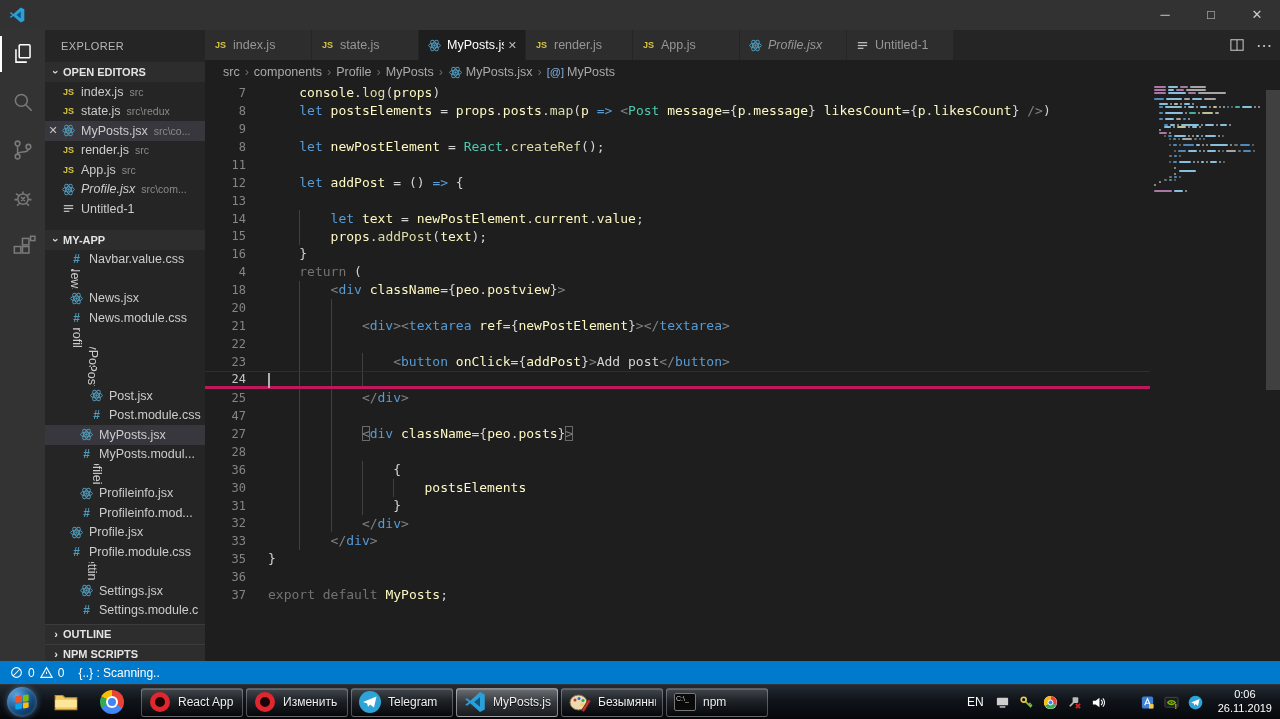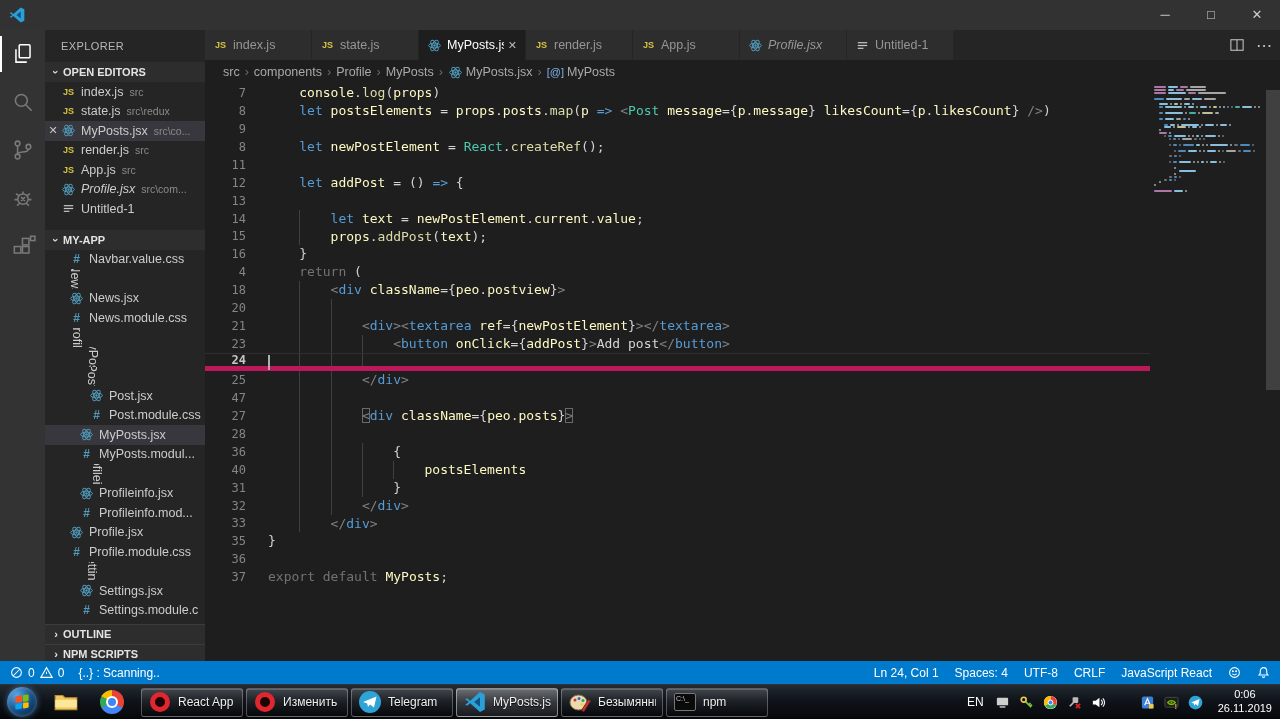--- a/index.html
+++ b/index.html
@@ -60,21 +60,21 @@
   #breadcrumb .fi { margin-right:3px; }
   .sym-ic { color:#7fb2e8; font-size:11px; margin-right:3px; }
 
   #codearea { flex:1; position:relative; font-family:"DejaVu Sans Mono","Liberation Mono",monospace;
     font-size:13px; }
   #codelines { position:absolute; top:0; left:0; right:130px; bottom:0; overflow:hidden; }
   .cl { height:17.95px; display:flex; align-items:center; white-space:pre; }
   .cl .ln { display:inline-block; width:41px; text-align:right; color:#858585; font-size:12px; flex:none; }
   .cl.cur .ln { color:#c6c6c6; }
   .cl .lc { margin-left:22px; position:relative; display:inline-block; height:100%; line-height:17.95px; }
-  .cl.cur { border-top:1px solid #2e2e2f; border-bottom:5px solid #be185d;font-weight:bold; }
+  .cl.cur { border-top:1px solid #2e2e2f; border-bottom:3px solid #be185d; }
   .g { display:inline-block; width:4ch; height:100%; vertical-align:top; }
   .gb { box-shadow:inset 1px 0 0 #404040; }
   .g0 { display:inline-block; width:0; height:100%; vertical-align:top; }
   .tk-k{color:#569cd6} .tk-c{color:#737373} .tk-v{color:#fef9c3} .tk-f{color:#dcdcaa}
   .tk-t{color:#4ec9b0} .tk-p{color:#d4d4d4} .tk-a{color:#808080} .tk-w{color:#d4d4d4}
   .boxed { box-shadow:inset 0 0 0 1px #6a6a6a; }
   #caret { position:absolute; left:0; top:1px; width:2px; height:15px; background:#aeafad; }
 
   #minimap { position:absolute; top:2px; right:18px; width:108px; bottom:0; overflow:hidden; }
   .mml { height:2.9px; white-space:nowrap; }
@@ -493,28 +493,29 @@
             <div class="cl"><span class="ln">11</span><span class="lc"><span class="g"></span><span class="g0 gb"></span></span></div>
             <div class="cl"><span class="ln">12</span><span class="lc"><span class="g"></span><span class="tk-k">let </span><span class="tk-v">addPost </span><span class="tk-p">= () </span><span class="tk-k">=&gt; </span><span class="tk-p">{</span></span></div>
             <div class="cl"><span class="ln">13</span><span class="lc"><span class="g"></span><span class="g0 gb"></span></span></div>
             <div class="cl"><span class="ln">14</span><span class="lc"><span class="g"></span><span class="g gb"></span><span class="tk-k">let </span><span class="tk-v">text </span><span class="tk-p">= </span><span class="tk-v">newPostElement</span><span class="tk-p">.</span><span class="tk-v">current</span><span class="tk-p">.</span><span class="tk-v">value</span><span class="tk-p">;</span></span></div>
             <div class="cl"><span class="ln">15</span><span class="lc"><span class="g"></span><span class="g gb"></span><span class="tk-v">props</span><span class="tk-p">.</span><span class="tk-f">addPost</span><span class="tk-p">(</span><span class="tk-v">text</span><span class="tk-p">);</span></span></div>
             <div class="cl"><span class="ln">16</span><span class="lc"><span class="g"></span><span class="tk-p">}</span></span></div>
             <div class="cl"><span class="ln">4</span><span class="lc"><span class="g"></span><span class="tk-c">return </span><span class="tk-p">(</span></span></div>
             <div class="cl"><span class="ln">18</span><span class="lc"><span class="g"></span><span class="g gb"></span><span class="tk-a">&lt;</span><span class="tk-k">div </span><span class="tk-v">className</span><span class="tk-p">=</span><span class="tk-p">{</span><span class="tk-v">peo</span><span class="tk-p">.</span><span class="tk-v">postview</span><span class="tk-p">}</span><span class="tk-a">&gt;</span></span></div>
             <div class="cl"><span class="ln">20</span><span class="lc"><span class="g"></span><span class="g gb"></span><span class="g gb"></span><span class="g0 gb"></span></span></div>
             <div class="cl"><span class="ln">21</span><span class="lc"><span class="g"></span><span class="g gb"></span><span class="g gb"></span><span class="tk-a">&lt;</span><span class="tk-k">div</span><span class="tk-a">&gt;&lt;</span><span class="tk-k">textarea </span><span class="tk-v">ref</span><span class="tk-p">=</span><span class="tk-p">{</span><span class="tk-v">newPostElement</span><span class="tk-p">}</span><span class="tk-a">&gt;&lt;/</span><span class="tk-k">textarea</span><span class="tk-a">&gt;</span></span></div>
+            <div class="cl"><span class="ln">22</span><span class="lc"><span class="g"></span><span class="g gb"></span><span class="g gb"></span><span class="g0 gb"></span></span></div>
             <div class="cl"><span class="ln">23</span><span class="lc"><span class="g"></span><span class="g gb"></span><span class="g gb"></span><span class="g gb"></span><span class="tk-a">&lt;</span><span class="tk-k">button </span><span class="tk-v">onClick</span><span class="tk-p">=</span><span class="tk-p">{</span><span class="tk-v">addPost</span><span class="tk-p">}</span><span class="tk-a">&gt;</span><span class="tk-w">Add post</span><span class="tk-a">&lt;/</span><span class="tk-k">button</span><span class="tk-a">&gt;</span></span></div>
             <div class="cl cur"><span class="ln">24</span><span class="lc"><span class="g"></span><span class="g gb"></span><span class="g gb"></span><span class="g gb"></span><span class="g0 gb"></span><span id="caret"></span></span></div>
             <div class="cl"><span class="ln">25</span><span class="lc"><span class="g"></span><span class="g gb"></span><span class="g gb"></span><span class="tk-a">&lt;/</span><span class="tk-k">div</span><span class="tk-a">&gt;</span></span></div>
             <div class="cl"><span class="ln">47</span><span class="lc"><span class="g"></span><span class="g gb"></span><span class="g gb"></span><span class="g0 gb"></span></span></div>
             <div class="cl"><span class="ln">27</span><span class="lc"><span class="g"></span><span class="g gb"></span><span class="g gb"></span><span class="tk-a boxed">&lt;</span><span class="tk-k">div </span><span class="tk-v">className</span><span class="tk-p">=</span><span class="tk-p">{</span><span class="tk-v">peo</span><span class="tk-p">.</span><span class="tk-v">posts</span><span class="tk-p">}</span><span class="tk-a boxed">&gt;</span></span></div>
             <div class="cl"><span class="ln">28</span><span class="lc"><span class="g"></span><span class="g gb"></span><span class="g gb"></span><span class="g0 gb"></span></span></div>
             <div class="cl"><span class="ln">36</span><span class="lc"><span class="g"></span><span class="g gb"></span><span class="g gb"></span><span class="g gb"></span><span class="tk-p">{</span></span></div>
-            <div class="cl"><span class="ln">40</span><span class="lc"><span class="g"></span><span class="g gb"></span><span class="g gb"></span><span class="g gb"></span><span class="g gb"></span><span class="tk-v">postsElements</span></span></div>
+            <div class="cl"><span class="ln">30</span><span class="lc"><span class="g"></span><span class="g gb"></span><span class="g gb"></span><span class="g gb"></span><span class="g gb"></span><span class="tk-v">postsElements</span></span></div>
             <div class="cl"><span class="ln">31</span><span class="lc"><span class="g"></span><span class="g gb"></span><span class="g gb"></span><span class="g gb"></span><span class="tk-p">}</span></span></div>
             <div class="cl"><span class="ln">32</span><span class="lc"><span class="g"></span><span class="g gb"></span><span class="g gb"></span><span class="tk-a">&lt;/</span><span class="tk-k">div</span><span class="tk-a">&gt;</span></span></div>
             <div class="cl"><span class="ln">33</span><span class="lc"><span class="g"></span><span class="g gb"></span><span class="tk-a">&lt;/</span><span class="tk-k">div</span><span class="tk-a">&gt;</span></span></div>
             <div class="cl"><span class="ln">35</span><span class="lc"><span class="tk-p">}</span></span></div>
             <div class="cl"><span class="ln">36</span><span class="lc"></span></div>
             <div class="cl"><span class="ln">37</span><span class="lc"><span class="tk-c">export default </span><span class="tk-v">MyPosts</span><span class="tk-p">;</span></span></div>
           </div>
         <div id="minimap">
             <div class="mml"><span class="mseg mb-c" style="width: 12px;"></span><span class="mseg mb-v" style="width: 10px;"></span><span class="mseg mb-c" style="width: 8px;"></span><span class="mseg mb-p" style="width: 16px;"></span></div>
             <div class="mml"><span class="mseg mb-c" style="width: 12px;"></span><span class="mseg mb-v" style="width: 6px;"></span><span class="mseg mb-c" style="width: 8px;"></span><span class="mseg mb-p" style="width: 20px;"></span></div>
@@ -570,37 +571,20 @@
       <span>0</span>
       <svg viewBox="0 0 16 16">
           <path d="M8 2 L15 14 H1 Z"></path>
           <line x1="8" y1="7" x2="8" y2="10"></line>
         </svg>
       <span>0</span>
     </div>
     <div class="sg">
       <span>{..} : Scanning..</span>
     </div>
-    <div id="sb-right">
-      <span>Ln 24, Col 1</span>
-      <span>Spaces: 4</span>
-      <span>UTF-8</span>
-      <span>CRLF</span>
-      <span>JavaScript React</span>
-      <svg viewBox="0 0 16 16">
-          <circle cx="8" cy="8" r="6"></circle>
-          <circle cx="6" cy="6.5" r=".6" fill="#fff"></circle>
-          <circle cx="10" cy="6.5" r=".6" fill="#fff"></circle>
-          <path d="M5.5 9.5 a3 3 0 0 0 5 0"></path>
-        </svg>
-      <svg viewBox="0 0 16 16">
-          <path d="M8 2 a4 4 0 0 1 4 4 v3 l1.5 2 h-11 L4 9 V6 a4 4 0 0 1 4-4z"></path>
-          <path d="M6.5 12.5 a1.5 1.5 0 0 0 3 0"></path>
-        </svg>
-    </div>
   </div>
 
   <div id="taskbar">
     <div id="startorb">
       <span class="flag">
         <i style="background:#f35325"></i>
           <i style="background:#81bc06"></i>
           <i style="background:#05a6f0"></i>
           <i style="background:#ffba08"></i>
       </span>

